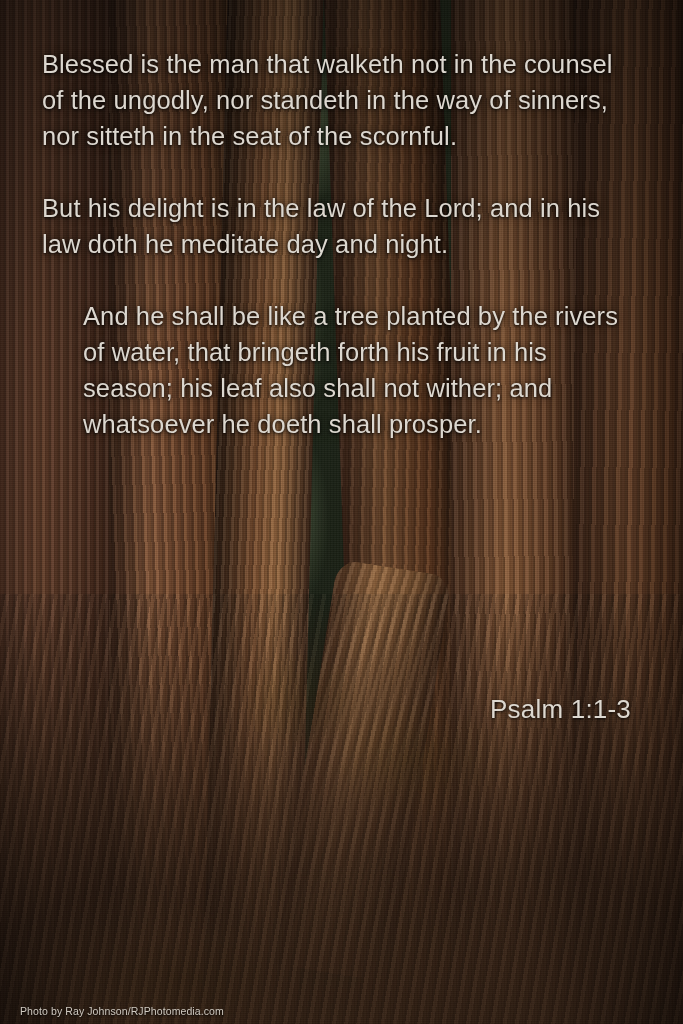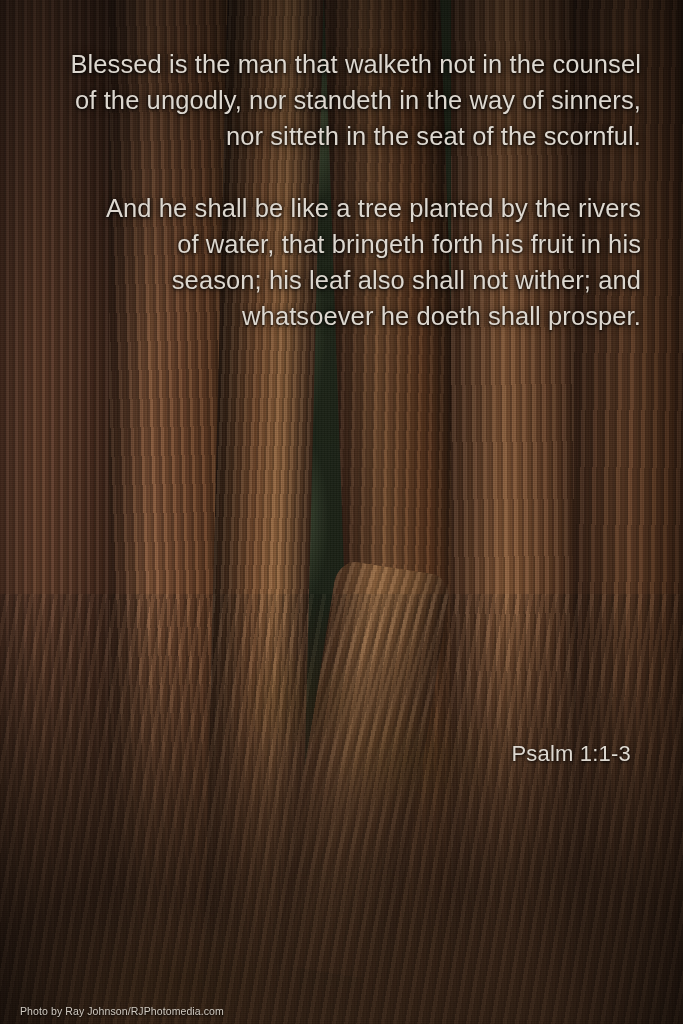--- a/index.html
+++ b/index.html
@@ -140,38 +140,38 @@
     background: linear-gradient(180deg, rgba(0,0,0,0.34) 0%, rgba(0,0,0,0.10) 55%, rgba(0,0,0,0) 100%);
     pointer-events: none;
   }
 
   
   .verse-wrap {
     position: absolute;
     left: 0; right: 0;
     top: 46px;
     padding: 0 42px;
-    text-align: right;
+    text-align: left;
     color: #dcd7cf;
     font-size: 25.5px;
     line-height: 36px;
     letter-spacing: 0.1px;
     text-shadow:
       0 1px 3px rgba(0,0,0,0.85),
       0 0 10px rgba(0,0,0,0.55);
   }
   .verse-para { margin: 0 0 36px 0; }
   .verse-para:last-child { margin-bottom: 0; padding-left: 41px; }
 
   .attribution {
     position: absolute;
     right: 52px;
-    top: 741px;
+    top: 694px;
     color: #ddd8d0;
-    font-size: 22px;
+    font-size: 26px;
     letter-spacing: 0.2px;
     text-shadow: 0 1px 3px rgba(0,0,0,0.85);
   }
 
   .credit {
     position: absolute;
     left: 20px;
     bottom: 7px;
     color: #cfc9c0;
     font-size: 10.5px;
@@ -196,19 +196,20 @@
   <div class="limb"></div>
   <div class="root-mass"></div>
   <div class="moss"></div>
 
   <div class="top-dark"></div>
   <div class="grain"></div>
   <div class="vignette"></div>
 
   <div class="verse-wrap">
     <p class="verse-para">Blessed is the man that walketh not in the counsel of the ungodly, nor standeth in the way of sinners, nor sitteth in the seat of the scornful.</p>
+    <p class="verse-para">But his delight is in the law of the Lord; and in his law doth he meditate day and night.</p>
     <p class="verse-para">And he shall be like a tree planted by the rivers of water, that bringeth forth his fruit in his season; his leaf also shall not wither; and whatsoever he doeth shall prosper.</p>
   </div>
 
   <div class="attribution">Psalm 1:1-3</div>
 
   <div class="credit">Photo by Ray Johnson/RJPhotomedia.com</div>
 </div>
 
 </body></html>

